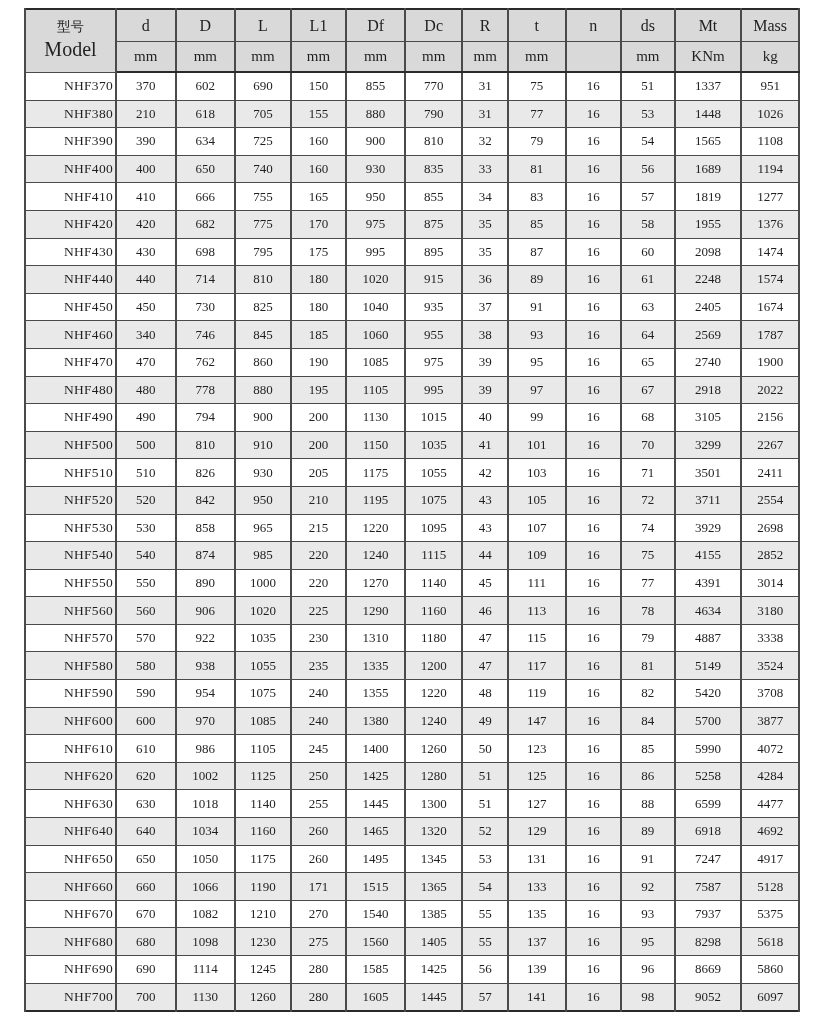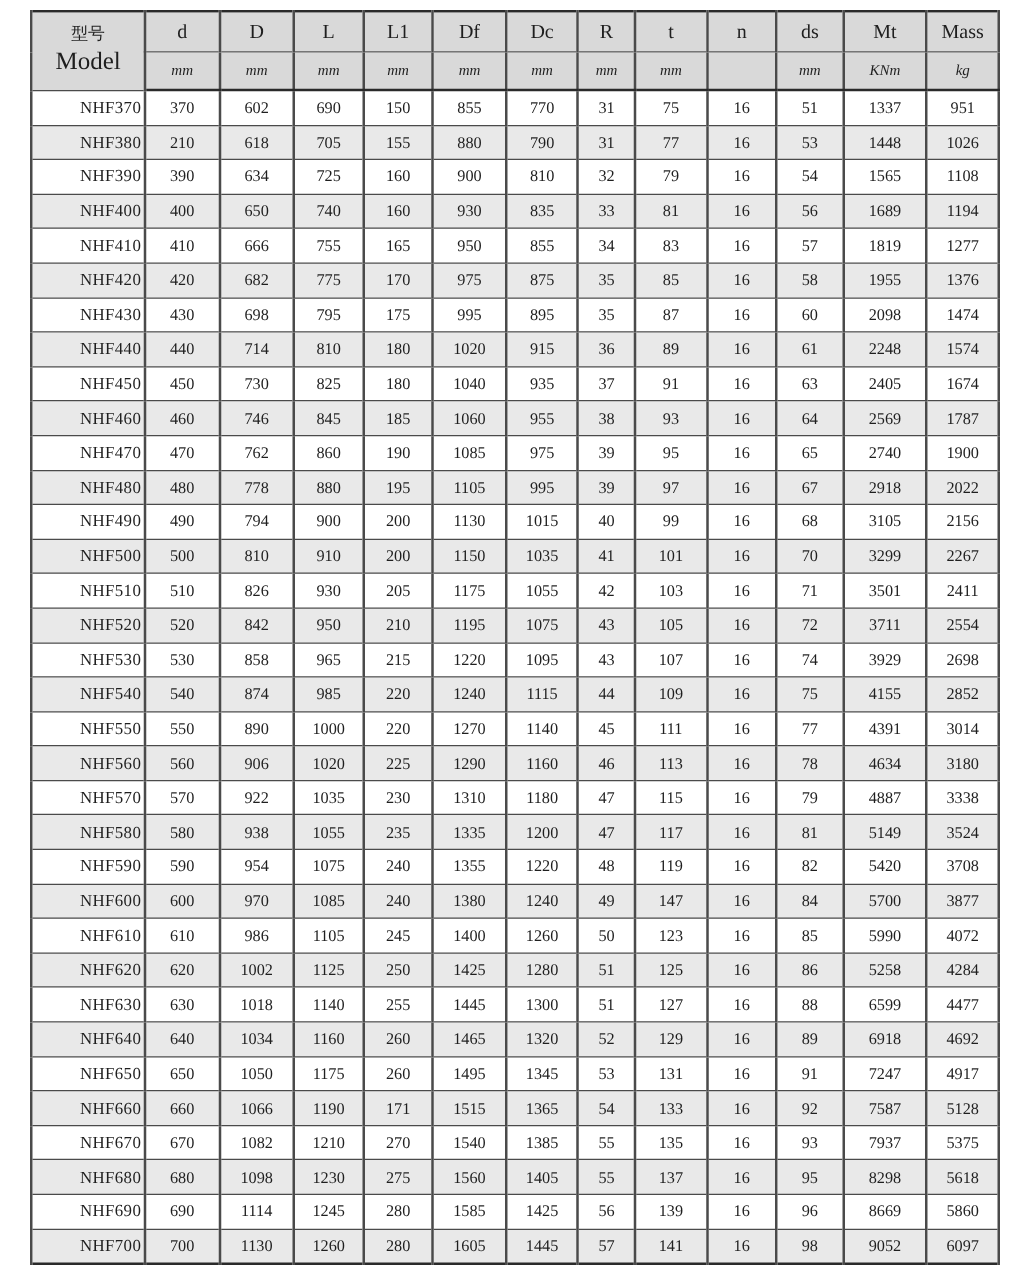--- a/index.html
+++ b/index.html
@@ -50,21 +50,21 @@
     vertical-align: middle;
     padding: 0;
     overflow: hidden;
     white-space: nowrap;
   }
   thead th {
     background: var(--header-bg);
     font-weight: normal;
   }
   tr.hdr-name th { height: 31px; font-size: 16px; }
-  tr.hdr-unit th { height: 29px; font-size: 12px; border-bottom: 2px solid var(--border-dark); font-style: italic; }
+  tr.hdr-unit th { height: 29px; font-size: 15px; border-bottom: 2px solid var(--border-dark); }
   th.model-hdr { font-size: 14px; line-height: 1.35; }
   th.model-hdr .zh { display: block; font-size: 13.5px; }
   th.model-hdr .en { display: block; font-size: 20px; }
   tbody td {
     height: 26.6px;
     font-size: 13px;
     background: #fff;
   }
   tbody td.model-col { font-size: 13.5px; letter-spacing: 0.3px; padding-left: 36px; }
   tbody tr.striped td { background: var(--stripe-bg); }
@@ -254,21 +254,21 @@
           <td>935</td>
           <td>37</td>
           <td>91</td>
           <td>16</td>
           <td>63</td>
           <td>2405</td>
           <td>1674</td>
         </tr>
         <tr class="striped">
           <td class="model-col">NHF460</td>
-          <td>460</td>
+          <td>340</td>
           <td>746</td>
           <td>845</td>
           <td>185</td>
           <td>1060</td>
           <td>955</td>
           <td>38</td>
           <td>93</td>
           <td>16</td>
           <td>64</td>
           <td>2569</td>

